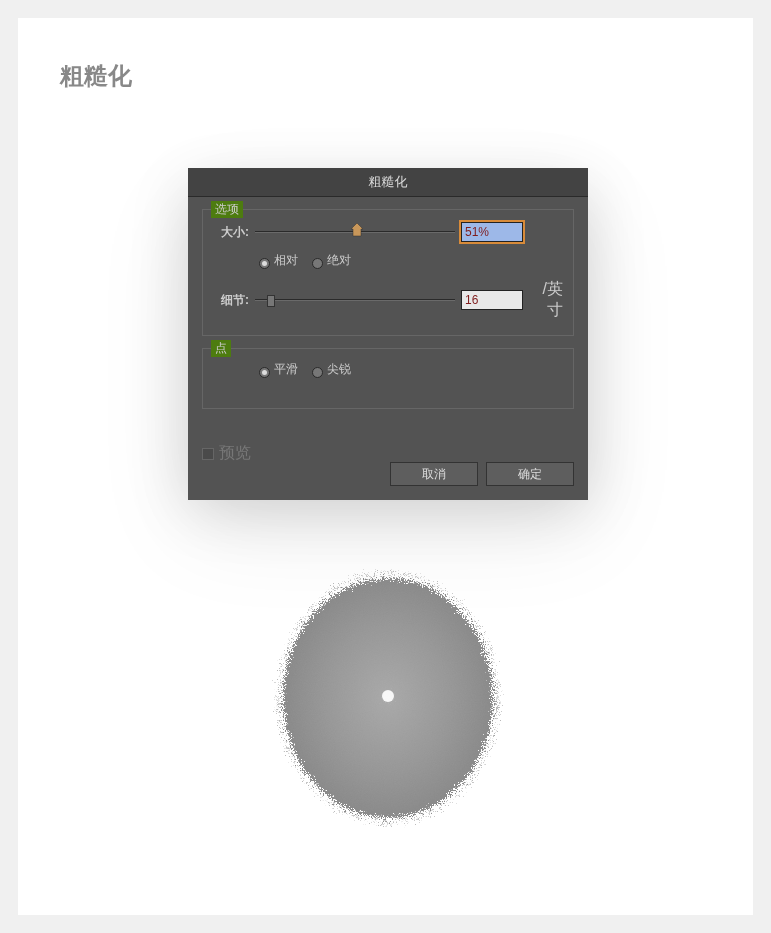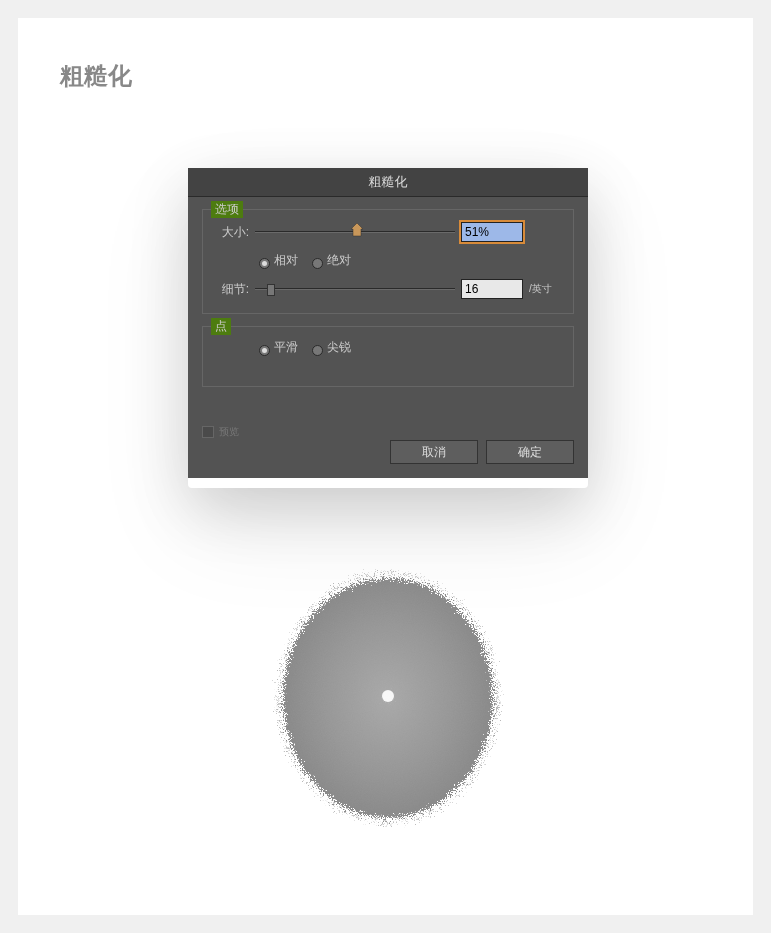--- a/index.html
+++ b/index.html
@@ -75,20 +75,21 @@
       align-items: center;
       gap: 6px;
       margin-bottom: 10px;
     }
     .row:last-child { margin-bottom: 0; }
     .row-label {
       width: 36px;
       text-align: right;
       color: #ccc;
       font-size: 12px;
+      font-weight: bold;
     }
     .slider {
       position: relative;
       flex: 1;
       height: 14px;
     }
     .slider-track {
       position: absolute;
       top: 6px;
       left: 0;
@@ -112,33 +113,34 @@
       width: 8px;
       height: 12px;
       background: #777;
       border: 1px solid #333;
       transform: translateX(-50%);
     }
     .value-input {
       width: 62px;
       height: 20px;
       background: #e8e8e8;
-      color: #000000;
+      color: #7f1d1d;
       border: 1px solid #222;
       font-size: 12px;
       padding: 1px 3px;
     }
     .value-input.highlighted {
       background: #9db8e8;
       outline: 2px solid #d88b3a;
     }
     .unit-label {
       color: #ccc;
-      font-size: 10px;
+      font-size: 16px;
       width: 34px;
+      text-align: right;
     }
     .radio-row {
       display: flex;
       align-items: center;
       gap: 14px;
       margin-left: 46px;
       margin-bottom: 10px;
     }
     .radio-item {
       display: flex;
@@ -169,21 +171,21 @@
       display: flex;
       align-items: center;
       justify-content: space-between;
       margin-top: 8px;
     }
     .preview-check {
       display: flex;
       align-items: center;
       gap: 5px;
       color: #777;
-      font-size: 10px;
+      font-size: 16px;
     }
     .checkbox {
       width: 12px;
       height: 12px;
       border: 1px solid #666;
       background: #4a4a4a;
     }
     .footer-buttons {
       display: flex;
       gap: 8px;

